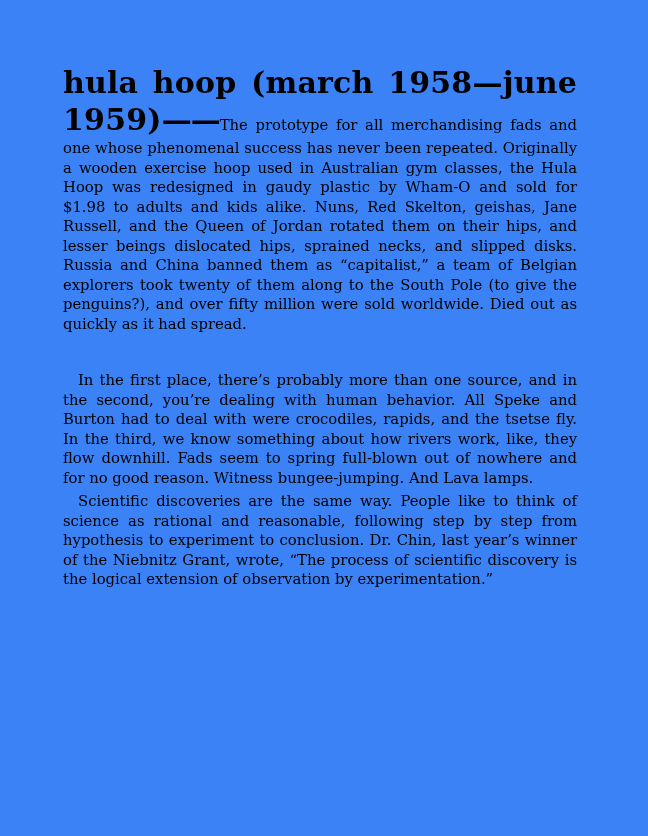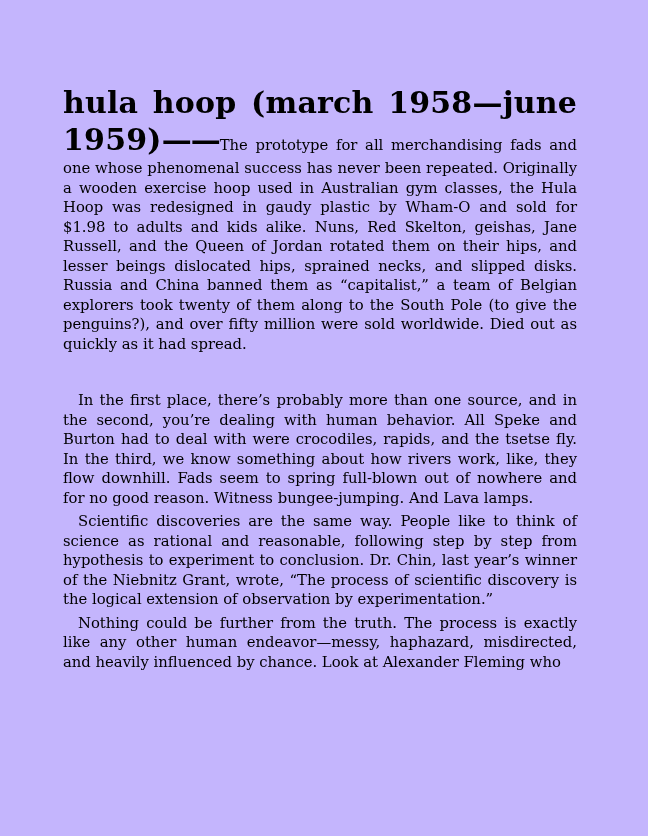--- a/index.html
+++ b/index.html
@@ -11,22 +11,22 @@
     height: 836px;
     background: #ffffff;
     overflow: hidden;
     font-family: "DejaVu Serif", "Liberation Serif", serif;
     color: #000000;
   }
   .page {
     box-sizing: border-box;
     width: 648px;
     height: 836px;
-    padding: 84px 71px 0 63px;
-    background: #c4b5fd;
+    padding: 64px 71px 0 63px;
+    background: #3b82f6;
   }
   .text-column {
     width: 514px;
   }
   p {
     margin: 0;
     font-size: 14.8px;
     line-height: 19.5px;
     text-align: justify;
     text-justify: inter-word;
@@ -59,16 +59,15 @@
 <div class="page">
   <div class="text-column">
 
     <p class="entry"><span class="term">hula hoop (march 1958—june 1959)</span><span class="dash">——</span><span>The prototype for all merchandising fads and one whose phenomenal success has never been repeated. Originally a wooden exercise hoop used in Australian gym classes, the Hula Hoop was redesigned in gaudy plastic by Wham-O and sold for $1.98 to adults and kids alike. Nuns, Red Skelton, geishas, Jane Russell, and the Queen of Jordan rotated them on their hips, and lesser beings dislocated hips, sprained necks, and slipped disks. Russia and China banned them as “capitalist,” a team of Belgian explorers took twenty of them along to the South Pole (to give the penguins?), and over fifty million were sold worldwide. Died out as quickly as it had spread.</span></p>
 
 
     <p class="para">In the first place, there’s probably more than one source, and in the second, you’re dealing with human behavior. All Speke and Burton had to deal with were crocodiles, rapids, and the tsetse fly. In the third, we know something about how rivers work, like, they flow downhill. Fads seem to spring full-blown out of nowhere and for no good reason. Witness bungee-jumping. And Lava lamps.</p>
 
     <p class="para">Scientific discoveries are the same way. People like to think of science as rational and reasonable, following step by step from hypothesis to experiment to conclusion. Dr. Chin, last year’s winner of the Niebnitz Grant, wrote, “The process of scientific discovery is the logical extension of observation by experimentation.”</p>
 
-    <p class="para">Nothing could be further from the truth. The process is exactly like any other human endeavor—messy, haphazard, misdirected, and heavily influenced by chance. Look at Alexander Fleming who</p>
 
   </div>
 </div>
 
 </body></html>

